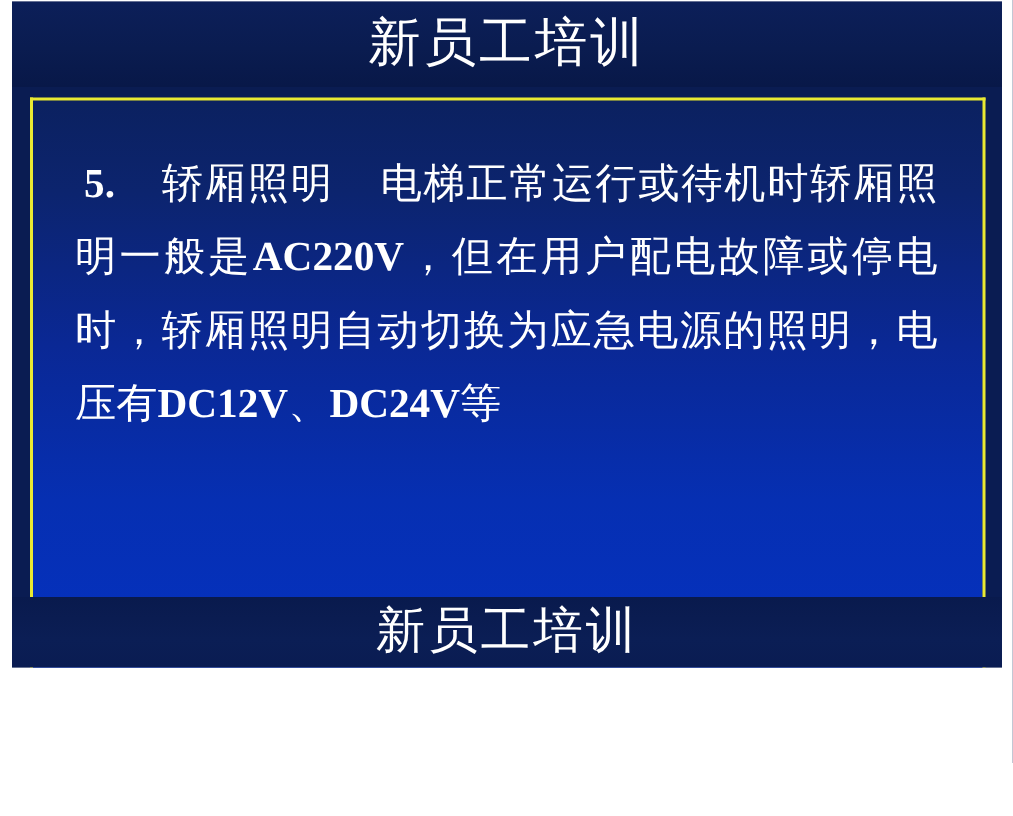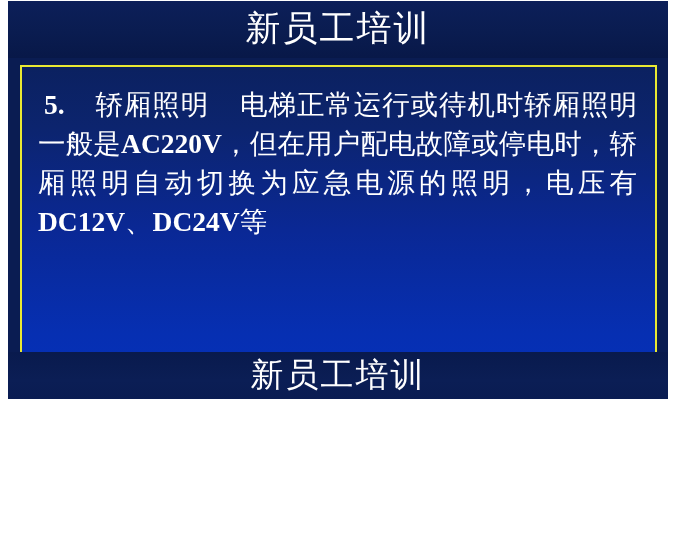--- a/index.html
+++ b/index.html
@@ -13,21 +13,21 @@
     overflow: hidden;
     font-family: "Liberation Serif", "DejaVu Serif", serif;
   }
 
   
   .slide {
     position: absolute;
     left: 8px;
     top: 1px;
     width: 660px;
-    height: 398px;
+    height: 444px;
     background: #0a1c52;
     overflow: hidden;
   }
 
   
   .header-band {
     position: absolute;
     left: 0;
     top: 0;
     width: 660px;
@@ -91,25 +91,25 @@
     overflow: hidden;
   }
 
   .panel-inner {
     padding: 14px 14px 0 12px;
   }
 
   .para {
     color: #ffffff;
     font-size: 27.5px;
-    line-height: 39px;
+    line-height: 49px;
     letter-spacing: 0px;
     text-align: justify;
     text-justify: inter-ideograph;
-    margin: 4px;
+    margin: 16px;
   }
   .para.p1 {
     text-indent: 6px;
   }
   .para.p2 {
     margin-top: 16px;
     text-indent: 56px;
   }
   .lat {
     font-weight: bold;

